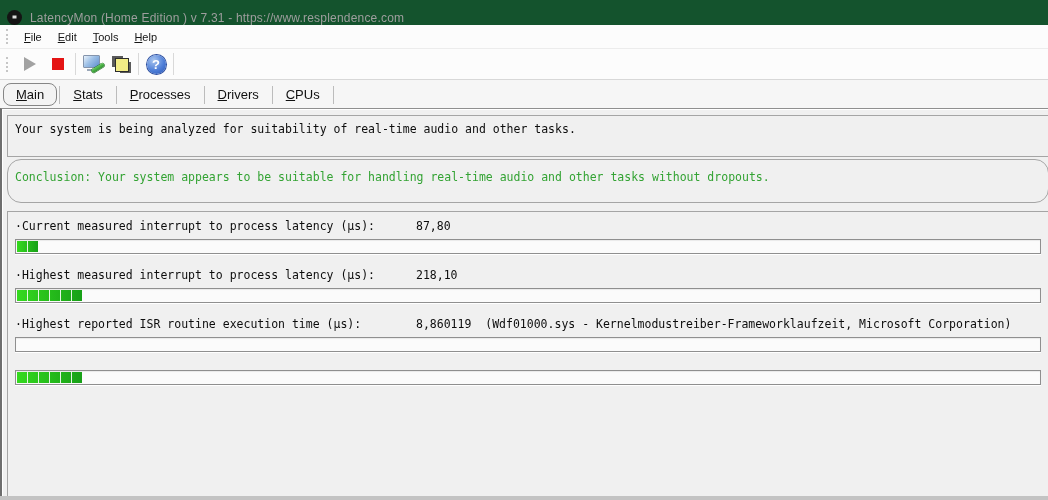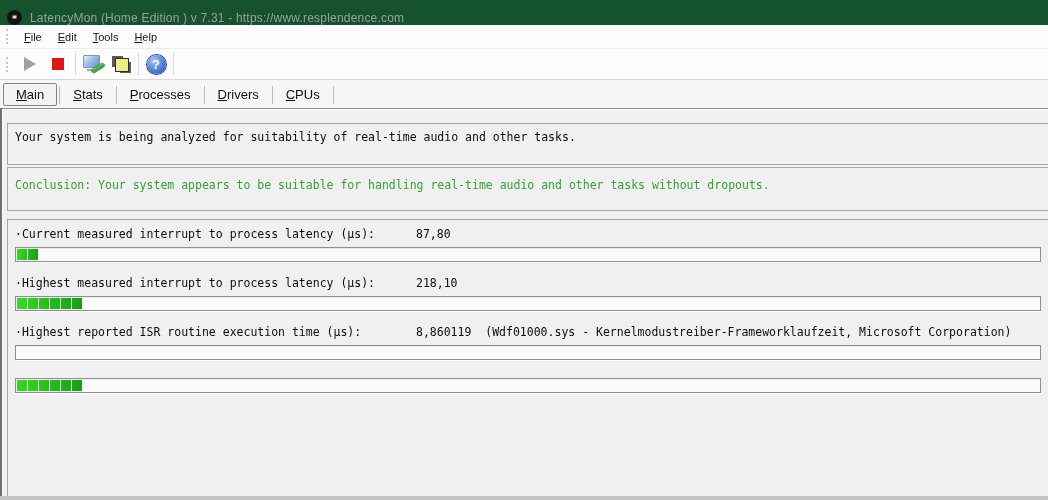--- a/index.html
+++ b/index.html
@@ -30,32 +30,32 @@
   .monitor-glyph .pencil { position:absolute; right:-1px; bottom:4px; width:14px; height:4px; border-radius:2px; background:linear-gradient(#63cc5a,#2f8f2f); transform:rotate(-32deg); box-shadow:0 0 0 .5px #256e25; }
   .squares-glyph { width:19px; height:17px; position:relative; }
   .squares-glyph .back1 { position:absolute; left:0; top:0; width:11px; height:11px; background:#5a5a5a; }
   .squares-glyph .back2 { position:absolute; right:0; bottom:0; width:11px; height:11px; background:#5a5a5a; }
   .squares-glyph .front { position:absolute; left:3px; top:2px; width:12px; height:12px; background:#f2ec86; border:1px solid #2c2c2c; }
   .help-glyph { width:19px; height:19px; border-radius:50%; background:radial-gradient(circle at 35% 28%, #a9c6ef 0%, #4f7fd8 55%, #2a55b4 100%); box-shadow:0 0 0 1px #2b4d9e; color:#fff; font-weight:bold; font-size:13px; display:flex; align-items:center; justify-content:center; }
   
   .tabbar { height:29px; background:#f6f6f6; display:flex; align-items:center; padding-left:3px; }
   .tab { display:inline-block; font-size:13px; color:#111; padding:4px 13px; cursor:default; }
   .tab::first-letter { text-decoration:underline; }
-  .tab.active { border:1px solid #858585; border-radius:2px; background:#f3f3f3; padding:3px 12px; margin-right:2px; }
+  .tab.active { border:1px solid #858585; border-radius:8px; background:#f3f3f3; padding:3px 12px; margin-right:2px; }
   .tab-sep { width:1px; height:18px; background:#bcbcbc; }
   
   .content { position:absolute; top:108px; left:0; right:0; bottom:0; background:#f0f0f0;
     border-top:1px solid #8f8f8f; border-left:2px solid #6e6e6e; box-shadow:inset 1px 1px 0 #ffffff;
-    padding:14px 0 0 5px; display:flex; flex-direction:column; box-sizing:border-box; }
+    padding:6px 0 0 5px; display:flex; flex-direction:column; box-sizing:border-box; }
   .panel { border:1px solid #a5a5a5; background:#f0f0f0; box-sizing:border-box; margin-right:-1px; }
   .mono { font-family:"DejaVu Sans Mono", monospace; font-size:11.5px; color:#0d0d0d; white-space:pre; }
   .panel-status { height:42px; padding:3px 0 0 7px; }
   .status-line { line-height:20px; overflow:hidden; }
   .label-col { display:inline-block; width:401px; }
-  .panel-conclusion { height:44px; margin-top:2px; padding:10px 0 0 7px; }
+  .panel-conclusion { height:44px; margin-top:2px; padding:10px 0 0 7px;border-radius:14px; }
   .conclusion-text { color:#33a333; }
   .panel-measure { flex:1; margin-top:8px; padding:2px 7px 0 7px; overflow:hidden; }
   .m-row { height:49px; padding-top:5px; box-sizing:border-box; }
   .m-line { height:16px; overflow:hidden; }
   .bar-track { margin-top:4px; height:13px; border:1px solid #8f8f8f; background:#fbfbfb; position:relative; box-shadow:inset 0 1px 1px rgba(0,0,0,.07), 0 1px 0 #ffffff; }
   .bar-fill { position:absolute; left:1px; top:1px; bottom:1px; width:0;
     background-image:repeating-linear-gradient(to right, transparent 0 10px, rgba(250,250,250,.9) 10px 11px),
                      linear-gradient(to right, #35da1f, #17a017); }
   .bottom-edge { position:absolute; left:0; right:0; bottom:0; height:4px; background:#c3c3c3; }
 </style>

